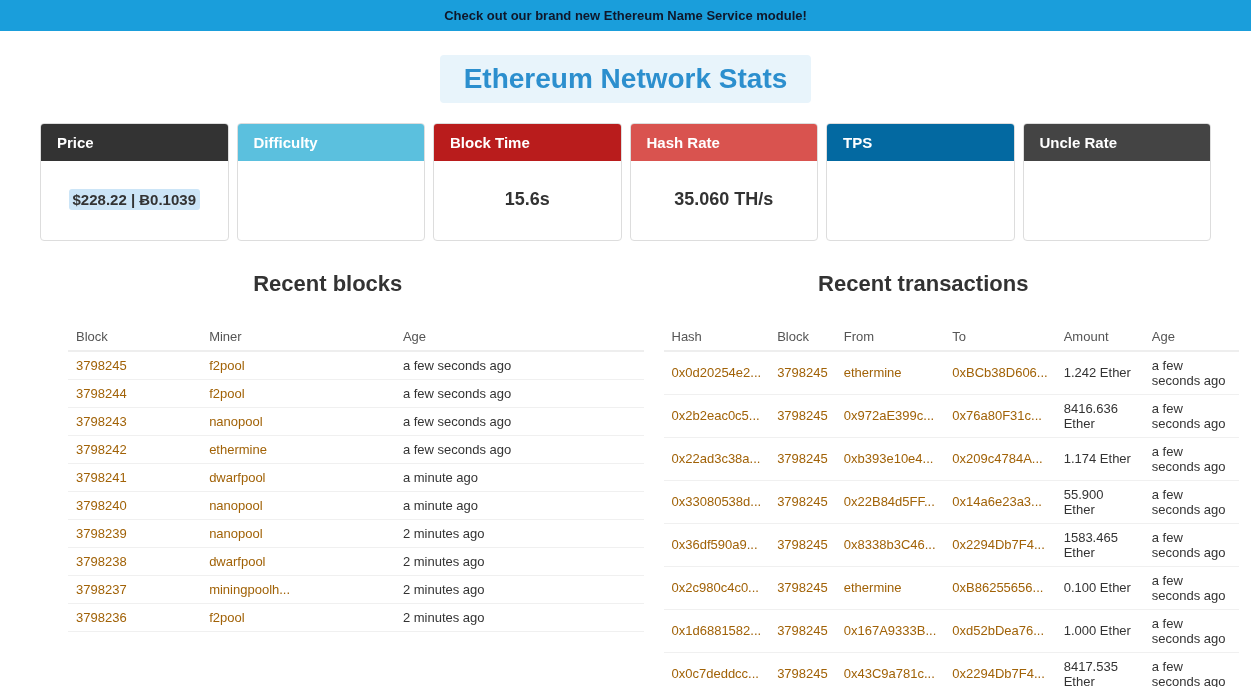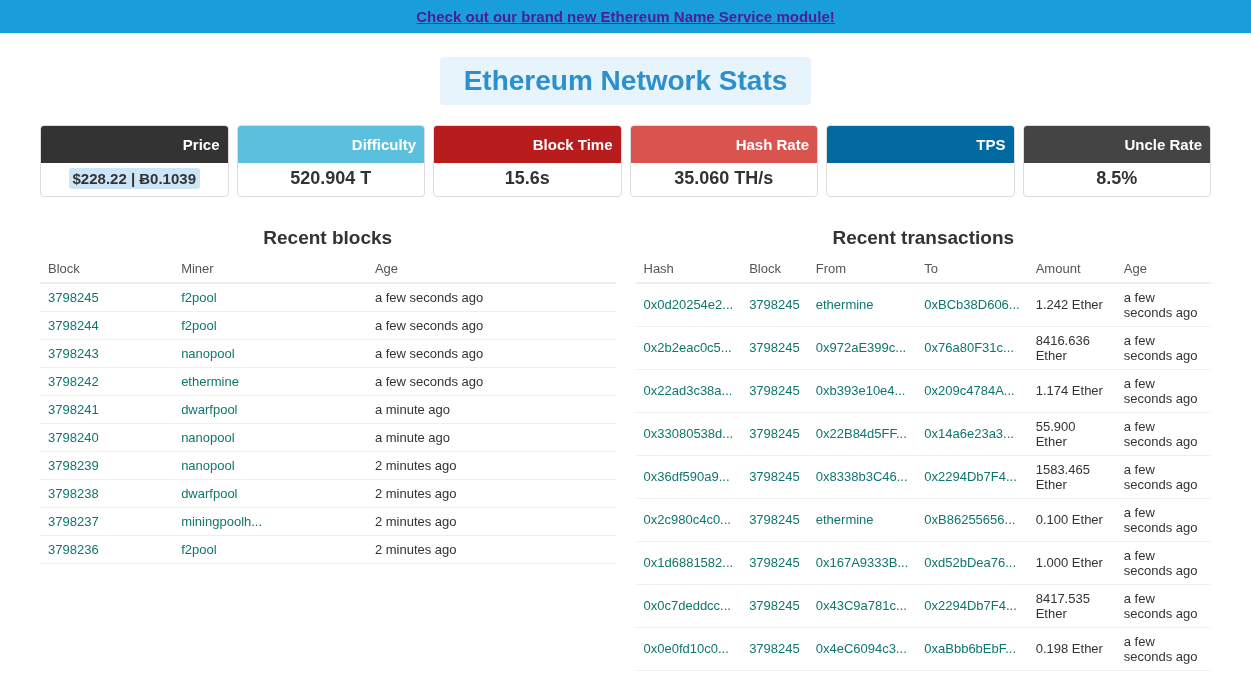--- a/index.html
+++ b/index.html
@@ -2,24 +2,23 @@
 <html><head>
   <meta charset="utf-8">
   <style>
     * { margin: 0; padding: 0; box-sizing: border-box; }
     body { font-family: Arial, sans-serif; background: #fff; font-size: 14px; color: #333; }
 
     .banner {
       background: #1a9edb;
       text-align: center;
       padding: 8px;
-      color: #4c1d95;
-      font-size: 15px;
-      font-weight: bold;
-      text-decoration: underline;
+      color: #0f172a;
+      font-size: 13px;
+      font-weight: bold;
     }
 
     .page-title {
       text-align: center;
       font-size: 28px;
       font-weight: bold;
       color: #2c8fce;
       margin: 24px 0 20px;
       background: #e8f4fb;
       display: inline-block;
@@ -39,29 +38,29 @@
 
     .stat-card {
       flex: 1;
       border: 1px solid #ddd;
       border-radius: 4px;
       overflow: hidden;
       min-width: 140px;
     }
 
     .stat-card .stat-header {
-      padding: 10px 8px;
-      text-align: right;
+      padding: 10px 16px;
+      text-align: left;
       color: #fff;
       font-size: 15px;
       font-weight: bold;
     }
 
     .stat-card .stat-value {
-      padding: 5px 8px;
+      padding: 28px 8px;
       text-align: center;
       font-size: 18px;
       font-weight: bold;
       color: #333;
     }
 
     .stat-card.price .stat-header { background: #333; }
     .stat-card.difficulty .stat-header { background: #5bc0de; }
     .stat-card.blocktime .stat-header { background: #b91c1c; }
     .stat-card.hashrate .stat-header { background: #d9534f; }
@@ -77,49 +76,50 @@
       display: flex;
       gap: 20px;
       margin: 0 40px;
     }
 
     .col-half {
       flex: 1;
     }
 
     .section-title {
-      font-size: 19px;
+      font-size: 22px;
       font-weight: bold;
       color: #333;
-      margin-bottom: 6px;
+      margin-bottom: 26px;
       text-align: center;
     }
 
     table {
       width: 100%;
       border-collapse: collapse;
+      margin-left: 28px;
     }
 
     th {
       text-align: left;
       padding: 6px 8px;
       border-bottom: 2px solid #eee;
       color: #555;
       font-weight: normal;
       font-size: 13px;
     }
 
     td {
       padding: 6px 8px;
       border-bottom: 1px solid #f0f0f0;
       font-size: 13px;
     }
 
     a {
-      color: #0f766e;
+      color: #a16207;
       text-decoration: none;
     }
 
     .price-selected {
       background: #cce5f7;
       border-radius: 3px;
       padding: 2px 4px;
     }
   </style>
 </head>
@@ -135,36 +135,34 @@
 
 <div class="stats-row">
   <div class="stat-card price">
     <div class="stat-header">Price</div>
     <div class="stat-value">
       <span class="price-selected">$228.22 | Ƀ0.1039</span>
     </div>
   </div>
   <div class="stat-card difficulty">
     <div class="stat-header">Difficulty</div>
-    <div class="stat-value">520.904 T</div>
   </div>
   <div class="stat-card blocktime">
     <div class="stat-header">Block Time</div>
     <div class="stat-value">15.6s</div>
   </div>
   <div class="stat-card hashrate">
     <div class="stat-header">Hash Rate</div>
     <div class="stat-value">35.060 TH/s</div>
   </div>
   <div class="stat-card tps">
     <div class="stat-header">TPS</div>
   </div>
   <div class="stat-card unclerate">
     <div class="stat-header">Uncle Rate</div>
-    <div class="stat-value">8.5%</div>
   </div>
 </div>
 
 <div class="two-col">
   <div class="col-half">
     <div class="section-title">Recent blocks</div>
     <table>
       <thead>
         <tr>
           <th>Block</th>

